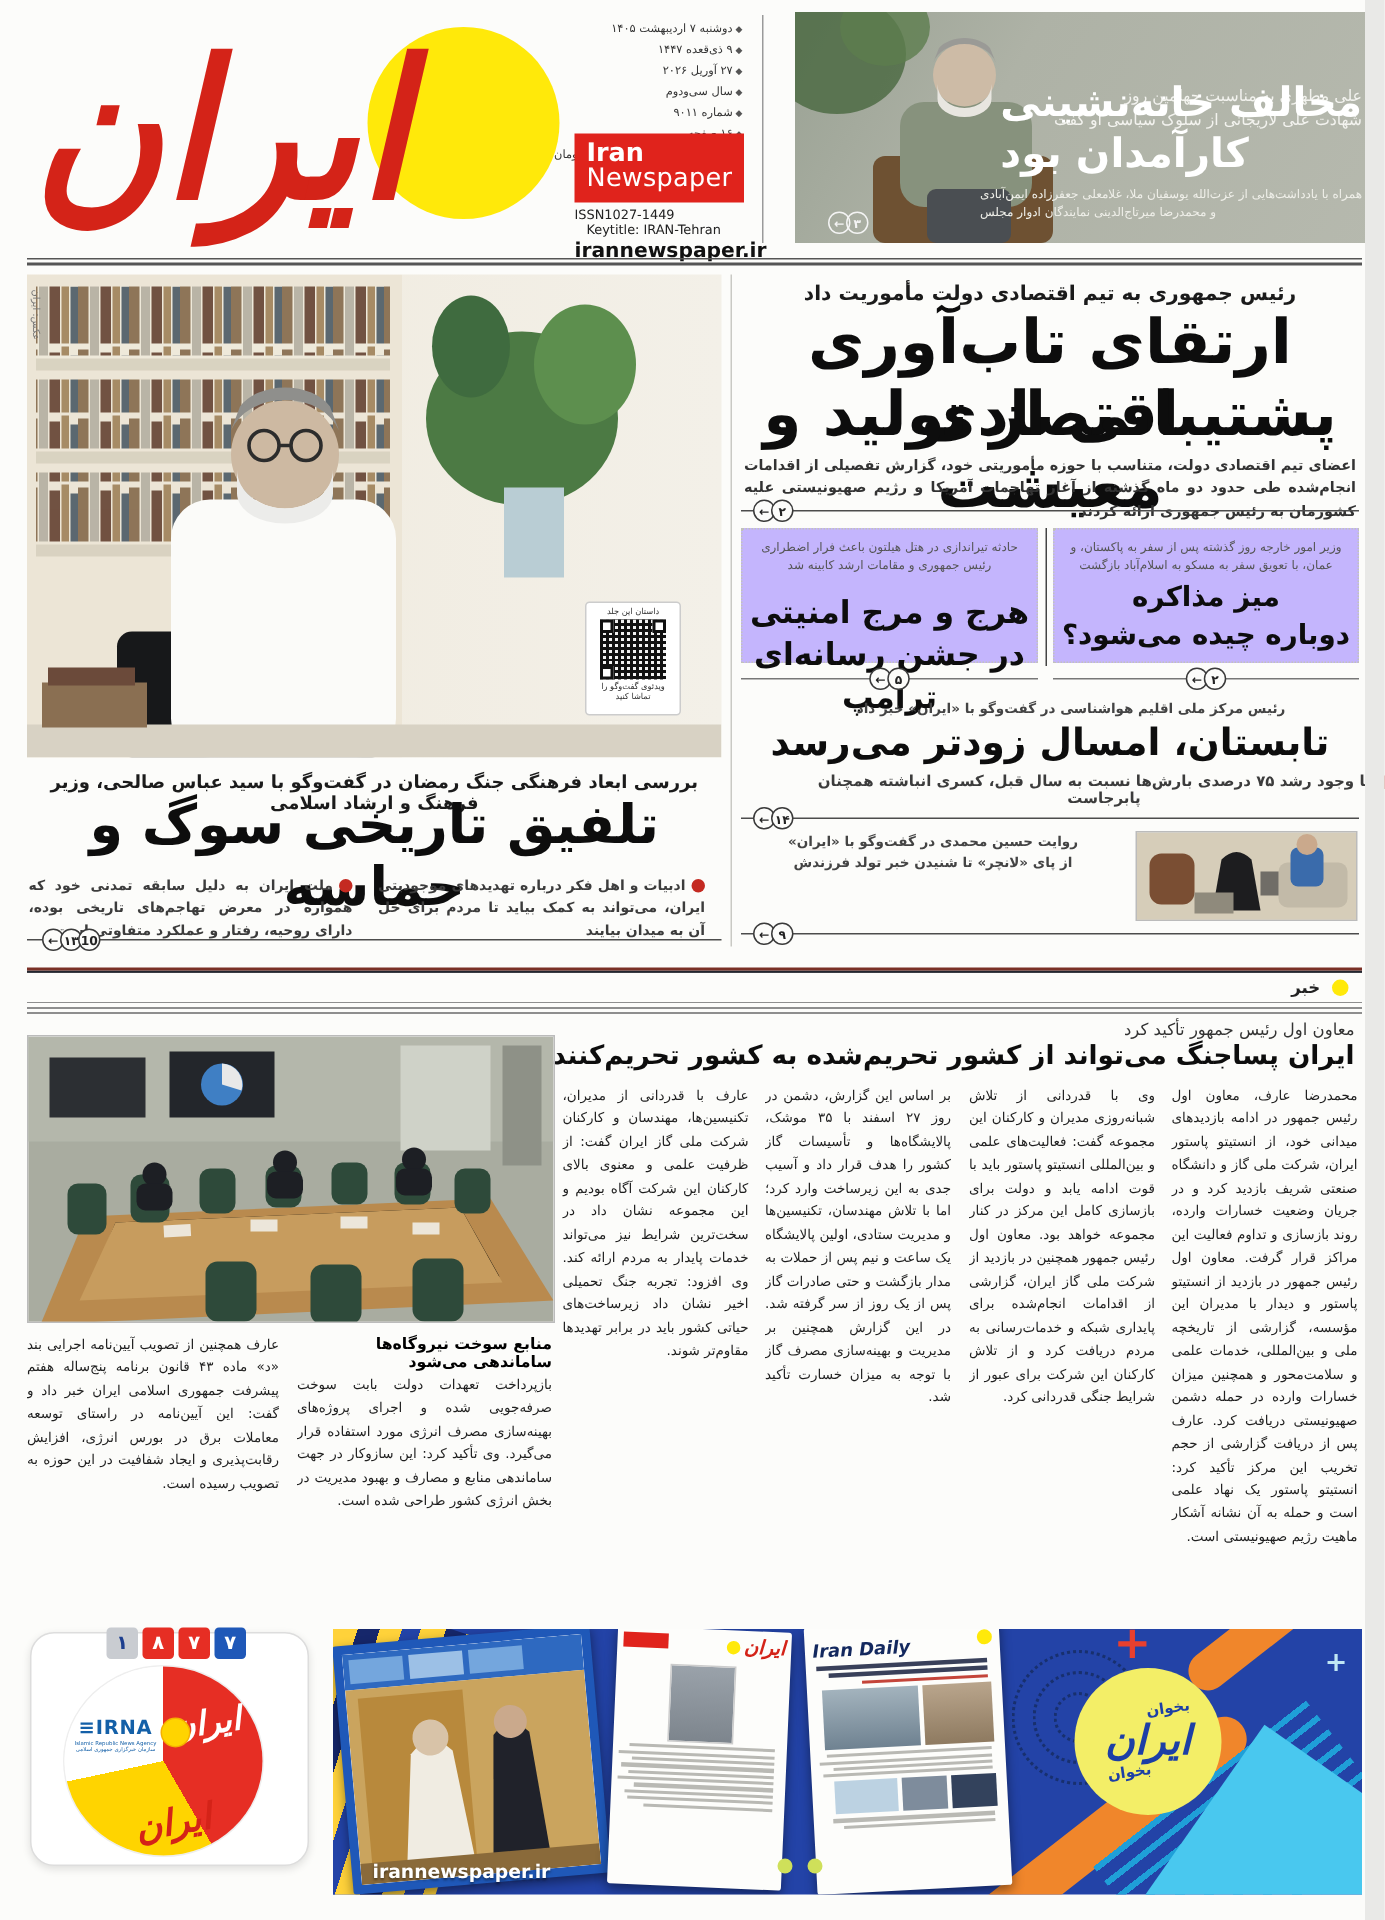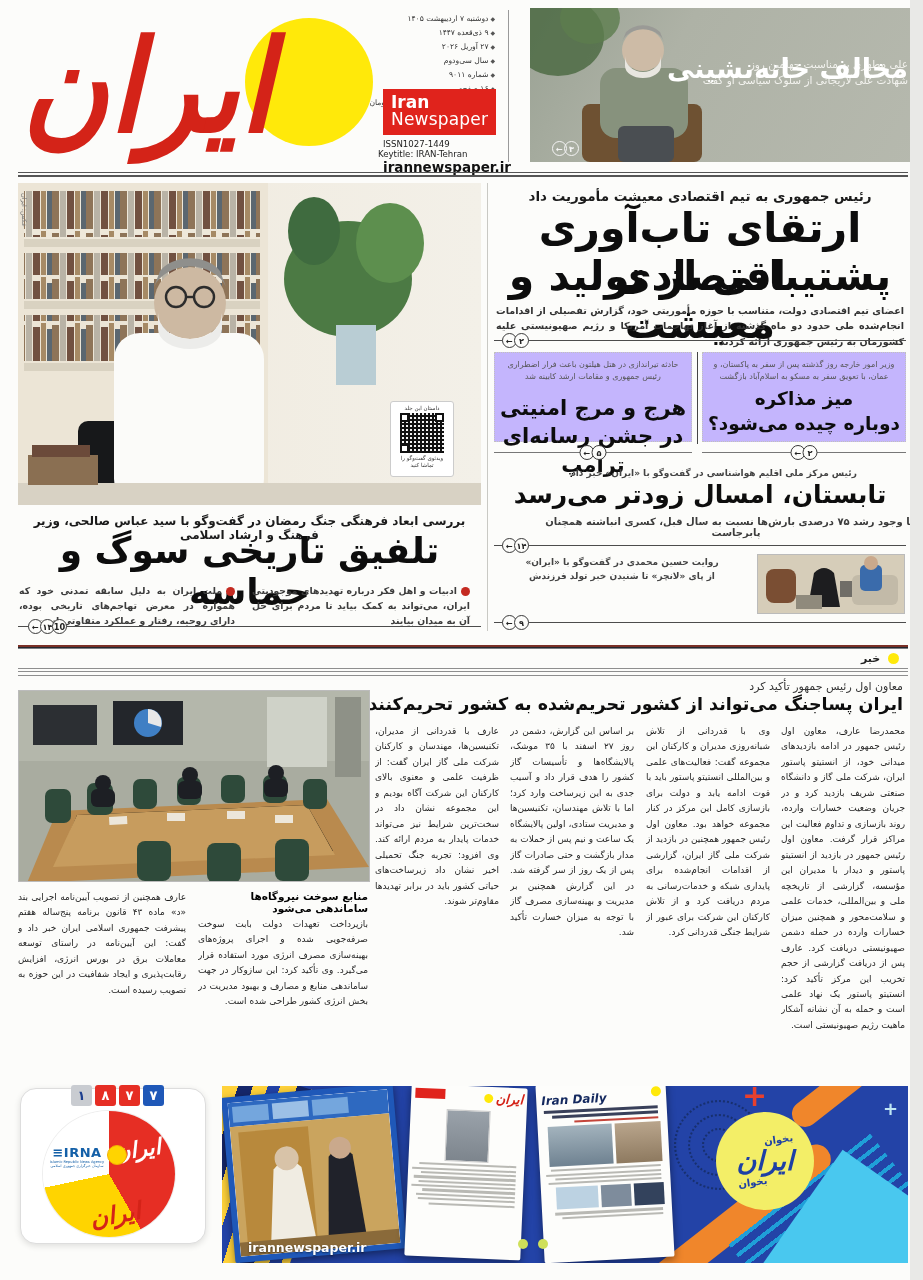--- a/index.html
+++ b/index.html
@@ -80,21 +80,21 @@
     <div class="info-line">شماره ۹۰۱۱</div>
     <div class="info-line">۱۶ صفحه</div>
     <div class="info-line">قیمت در سراسر کشور: ۱۵۰۰۰ تومان</div>
   </div>
 
   <div class="abs brand-box ltr" style="left:383px;top:89px;width:113px;height:46px;">
     <span class="b1">Iran</span>
     <span class="b2">Newspaper</span>
   </div>
   <div class="abs issn ltr" style="left:383px;top:139px;">ISSN1027-1449</div>
-  <div class="abs issn ltr" style="left:378px;top:149px;">Keytitle: IRAN-Tehran</div>
+  <div class="abs issn ltr" style="left:391px;top:149px;">Keytitle: IRAN-Tehran</div>
   <div class="abs site ltr" style="left:383px;top:159px;">irannewspaper.ir</div>
 
   <div class="abs vrule" style="left:508px;top:10px;height:152px;"></div>
 
   <div class="abs photo" style="left:530px;top:8px;width:392px;height:154px;background:linear-gradient(120deg,#9aa294 0%,#aeb2a6 35%,#b6b9ae 100%);">
     <svg width="392" height="154" style="position:absolute;left:0;top:0;">
       <ellipse cx="28" cy="28" rx="46" ry="40" fill="#4e6b44" opacity=".85"></ellipse>
       <ellipse cx="60" cy="10" rx="30" ry="26" fill="#5d7d4e" opacity=".8"></ellipse>
       <rect x="52" y="96" width="120" height="58" rx="8" fill="#6e5132"></rect>
       <rect x="70" y="60" width="88" height="70" rx="16" fill="#87927d"></rect>
@@ -102,20 +102,25 @@
       <circle cx="113" cy="42" r="21" fill="#cdbba6"></circle>
       <path d="M95 48 a18 16 0 0 0 36 0 v10 a18 12 0 0 1 -36 0 z" fill="#e8e6e0"></path>
       <path d="M92 34 a22 18 0 0 1 42 0 l-4 -10 a20 14 0 0 0 -34 0 z" fill="#9a9a96"></path>
     </svg>
     <div class="abs" style="right:14px;top:10px;color:#f3f3ef;font-size:10.5px;line-height:1.5;text-align:right;margin-top:39px;">
       <div>علی مطهری به مناسبت چهلمین روز</div>
       <div>شهادت علی لاریجانی از سلوک سیاسی او گفت</div>
     </div>
     <div class="abs" style="right:14px;top:44px;color:#ffffff;font-weight:bold;font-size:27px;line-height:1.25;text-align:left;letter-spacing:-.5px;">
       <div>مخالف خانه‌نشینی</div>
+      <div>کارآمدان بود</div>
+    </div>
+    <div class="abs" style="right:14px;top:116px;color:#efefe9;font-size:8px;line-height:1.55;text-align:left;">
+      <div>همراه با یادداشت‌هایی از عزت‌الله یوسفیان ملا، غلامعلی جعفرزاده ایمن‌آبادی</div>
+      <div>و محمدرضا میرتاج‌الدینی نمایندگان ادوار مجلس</div>
     </div>
     <span class="pbadge light abs" style="left:22px;bottom:6px;">
       <span class="bc">←</span>
       <span class="bc">۳</span>
     </span>
   </div>
 
   <div class="abs double-rule" style="left:18px;top:172px;width:890px;"></div>
 
   <div class="abs photo" style="left:18px;top:183px;width:463px;height:322px;background:linear-gradient(90deg,#efe9dc 0%,#f3f0e8 100%);">
@@ -178,21 +183,21 @@
   <div class="abs brule" style="left:18px;top:626px;width:463px;">
     <span class="pbadge" style="left:10px;">
       <span class="bc">←</span>
       <span class="bc">۱۳</span>
       <span class="bc">10</span>
     </span>
   </div>
 
   <div class="abs vrule" style="left:487px;top:183px;height:448px;border-color:#c9c9c4;"></div>
 
-  <div class="abs c kicker" style="left:494px;top:188px;width:412px;font-size:13.5px;">رئیس جمهوری به تیم اقتصادی معیشت مأموریت داد</div>
+  <div class="abs c kicker" style="left:494px;top:188px;width:412px;font-size:13.5px;">رئیس جمهوری به تیم اقتصادی دولت مأموریت داد</div>
   <div class="abs c hl" style="left:494px;top:204px;width:412px;font-size:41px;">ارتقای تاب‌آوری اقتصادی</div>
   <div class="abs c hl" style="left:494px;top:252px;width:412px;font-size:41px;">پشتیبانی از تولید و معیشت</div>
   <div class="abs j" style="left:496px;top:303px;width:408px;font-size:9.6px;font-weight:bold;color:#333;line-height:1.6;">اعضای تیم اقتصادی دولت، متناسب با حوزه مأموریتی خود، گزارش تفصیلی از اقدامات انجام‌شده طی حدود دو ماه گذشته از آغاز تهاجمات آمریکا و رژیم صهیونیستی علیه کشورمان به رئیس جمهوری ارائه کردند</div>
   <div class="abs brule" style="left:494px;top:340px;width:412px;">
     <span class="pbadge" style="left:8px;">
       <span class="bc">←</span>
       <span class="bc">۲</span>
     </span>
   </div>
 

